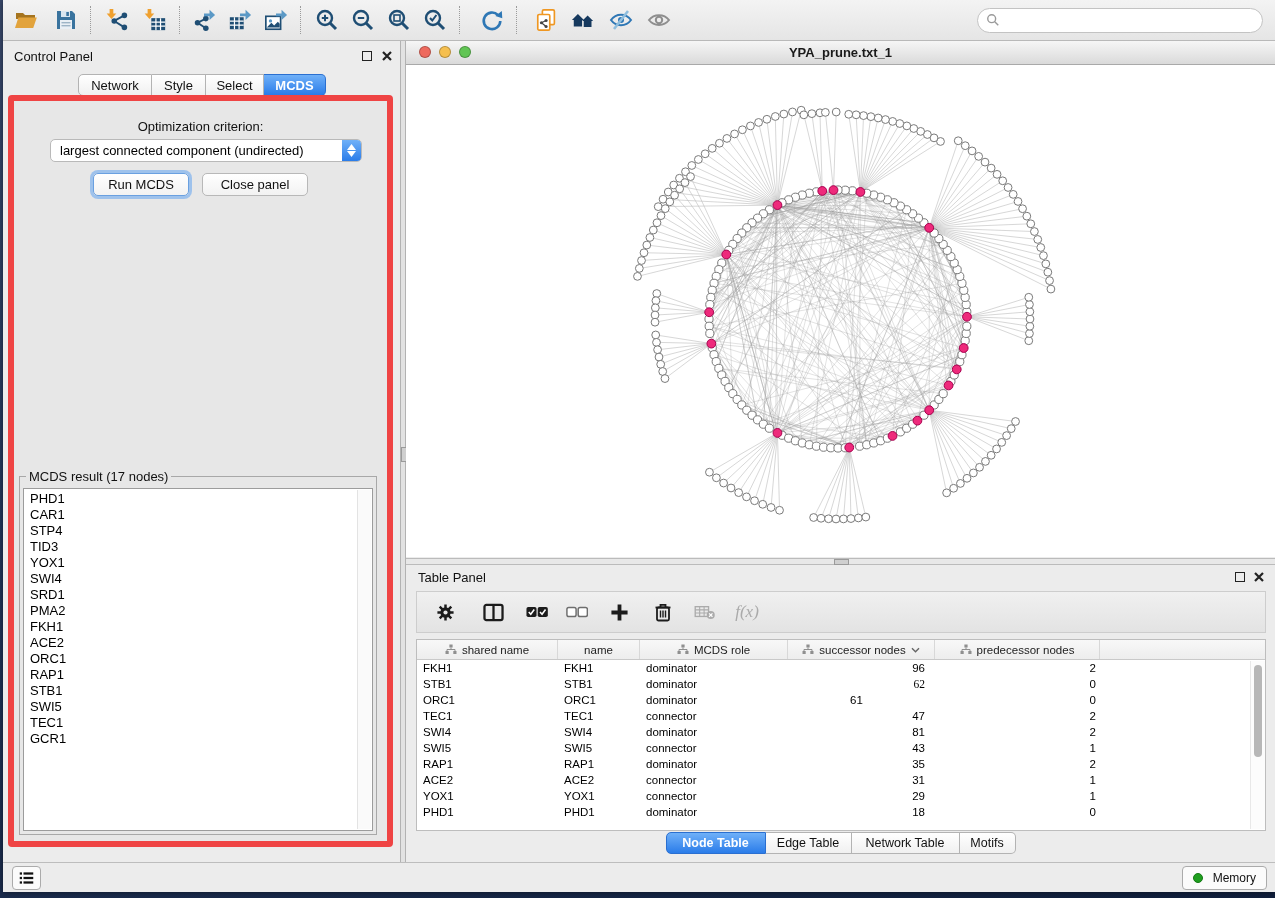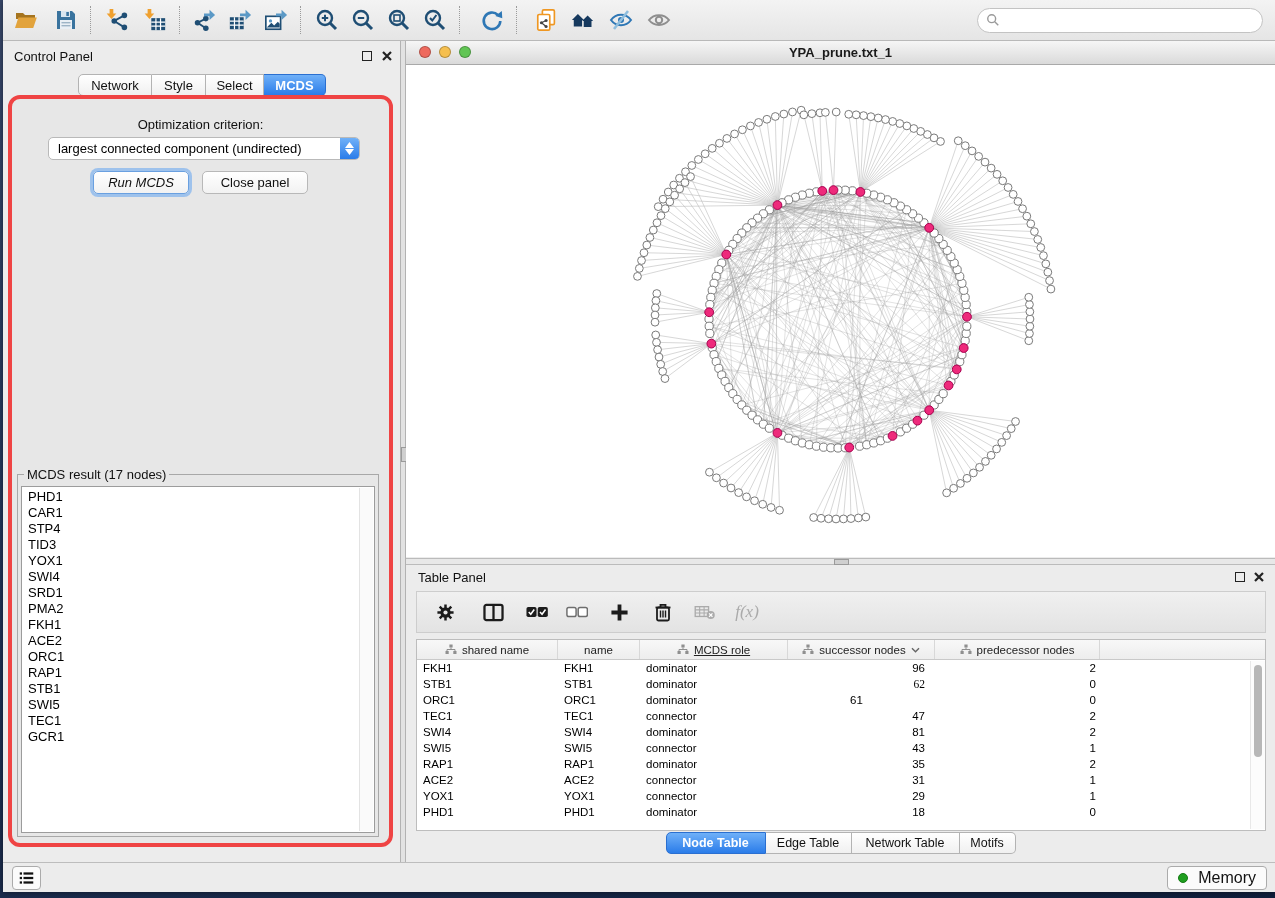--- a/index.html
+++ b/index.html
@@ -31,33 +31,33 @@
   .close-btn{position:absolute;top:9px;width:12px;height:12px;border:none;background:transparent;padding:0;}
   .cp-float{right:28px;} .cp-close{right:7px;}
   .cp-tabs{position:absolute;left:75px;top:33px;height:22px;display:flex;}
   .mtab{height:22px;box-sizing:border-box;border:1px solid #b3b3b3;border-left:none;
         background:linear-gradient(#ffffff,#f0f0f0);font-size:13px;display:flex;
         align-items:center;justify-content:center;color:#111;cursor:default;}
   .mtab:first-child{border-left:1px solid #b3b3b3;border-radius:5px 0 0 5px;}
   .mtab:last-child{border-radius:0 5px 5px 0;}
   .mtab.sel{background:linear-gradient(#6fb0f8,#2a7ce9);color:#fff;border-color:#2a6fd0;font-weight:bold;}
   .cp-pane{position:absolute;left:5px;right:7px;top:54px;bottom:15px;background:#e7e7e7;
-           border:4px solid #ef4444;border-radius:12px;}
+           border:6px solid #ef4444;border-radius:4px;}
   .opt-label{margin-top:18px;text-align:center;font-size:13px;color:#111;}
   .combo{position:absolute;left:36px;top:38px;width:312px;height:23px;background:#fff;
          border:1px solid #b9b9b9;border-radius:5px;display:flex;align-items:center;
          box-sizing:border-box;font-size:13px;}
   .combo .val{padding-left:9px;flex:1;white-space:nowrap;}
   .stepper{width:19px;height:21px;border-radius:0 4px 4px 0;
            background:linear-gradient(#70b1f8,#2a7ce9);display:flex;flex-direction:column;
            align-items:center;justify-content:center;gap:1px;}
   .btn-row{position:absolute;top:72px;left:0;right:0;display:flex;justify-content:center;gap:13px;}
   .mac-btn{height:23px;border:1px solid #b8b8b8;border-radius:5px;font-size:13px;color:#111;
            background:linear-gradient(#ffffff,#f2f2f2);font-family:"Liberation Sans",sans-serif;}
-  .mac-btn.focused{box-shadow:0 0 0 3px rgba(110,170,240,.6);border-color:#6aa0e0;font-style:italic;}
+  .mac-btn.focused{box-shadow:0 0 0 3px rgba(110,170,240,.6);border-color:#6aa0e0;}
   .run-btn{width:96px;} .closep-btn{width:106px;}
   .result-fieldset{position:absolute;left:5px;right:10px;top:368px;bottom:6px;margin:0;
            border:1px solid #a8a8a8;padding:4px 3px 3px 3px;}
   .result-fieldset legend{font-size:13px;color:#111;padding:0 3px;margin-left:3px;}
   .result-list{position:relative;height:100%;background:#fff;border:1px solid #9c9c9c;
            overflow:hidden;font-size:13px;line-height:16px;box-sizing:border-box;padding:2px 14px 0 6px;}
   .result-item{height:16px;color:#000;}
   .scroll-track{position:absolute;top:1px;right:1px;bottom:1px;width:13px;background:#fafafa;
            border-left:1px solid #e3e3e3;}
 
@@ -105,21 +105,21 @@
   .tp-tabs{position:absolute;left:0;right:0;top:267px;height:22px;display:flex;justify-content:center;}
   .tp-tabs .mtab{font-size:12.5px;}
 
   
   .status-bar{position:absolute;left:0;right:0;bottom:0;height:30px;background:#ececec;
               border-top:1px solid #bdbdbd;box-sizing:border-box;}
   .list-btn{position:absolute;left:9px;top:3px;width:29px;height:24px;background:#fbfbfb;
             border:1px solid #ababab;border-radius:4px;display:flex;align-items:center;justify-content:center;}
   .memory-btn{position:absolute;right:8px;top:3px;height:24px;background:#fbfbfb;
             border:1px solid #ababab;border-radius:4px;display:flex;align-items:center;
-            gap:10px;padding:0 10px;font-size:16px;color:#111;font-family:"Liberation Sans",sans-serif;}
+            gap:10px;padding:0 10px;font-size:12px;color:#111;font-family:"Liberation Sans",sans-serif;}
   .green-dot{width:10px;height:10px;border-radius:50%;background:#1f9e1f;border:1px solid #157a15;box-sizing:border-box;}
 </style>
 </head>
 <body>
 
 <div class="desktop">
 <div class="window">
 
   <div class="toolbar">
     <button class="tbtn" style="margin-left:8px">
@@ -1061,21 +1061,21 @@
                   <rect x="0.5" y="7" width="3.2" height="3"></rect>
                   <rect x="8.3" y="7" width="3.2" height="3"></rect>
                 </g>
                 <path d="M6 3.5v2M2 7V5.5h8V7" stroke="#8f8f8f" fill="none"></path>
               </svg>
               <span>shared name</span>
             </div>
             <div class="th" style="width: 82px;">
               <span>name</span>
             </div>
-            <div class="th" style="width: 148px; text-decoration: underline;">
+            <div class="th" style="width: 148px;">
               <svg width="12" height="11" viewBox="0 0 12 11">
                 <g fill="#8f8f8f">
                   <rect x="4.4" y="0.5" width="3.2" height="3"></rect>
                   <rect x="0.5" y="7" width="3.2" height="3"></rect>
                   <rect x="8.3" y="7" width="3.2" height="3"></rect>
                 </g>
                 <path d="M6 3.5v2M2 7V5.5h8V7" stroke="#8f8f8f" fill="none"></path>
               </svg>
               <span>MCDS role</span>
             </div>

